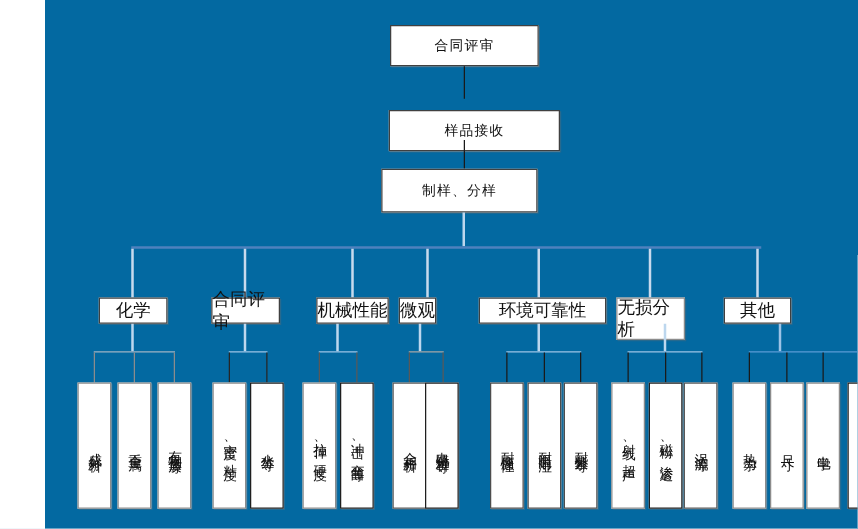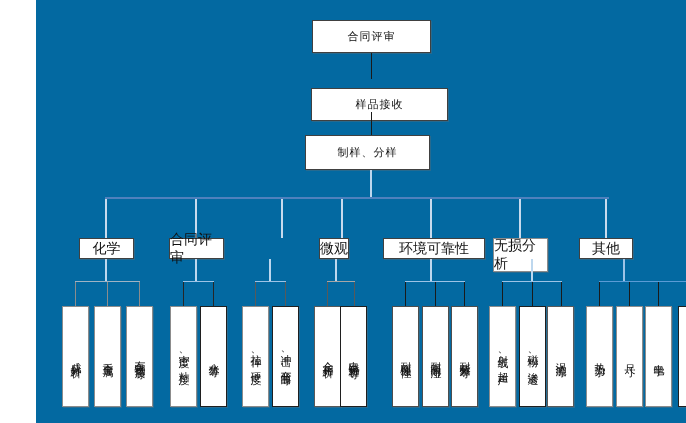--- a/index.html
+++ b/index.html
@@ -78,20 +78,23 @@
   <div class="line" style="left:305px;top:199px;width:2px;height:39px;background:#c8daed"></div>
   <div class="line" style="left:394px;top:199px;width:2px;height:39px;background:#c8daed"></div>
   <div class="line" style="left:483px;top:199px;width:2px;height:39px;background:#c8daed"></div>
   <div class="line" style="left:569px;top:199px;width:2px;height:39px;background:#c8daed"></div>
 
   <div class="box cat" style="left:43px;top:238px;width:55px;height:21px">
     <span>化学</span>
   </div>
   <div class="box cat" style="left:133px;top:238px;width:55px;height:21px">
     <span>合同评审</span>
+  </div>
+  <div class="box cat" style="left:217px;top:238px;width:58px;height:21px">
+    <span>机械性能</span>
   </div>
   <div class="box cat" style="left:283px;top:238px;width:30px;height:21px">
     <span>微观</span>
   </div>
   <div class="box cat" style="left:347px;top:238px;width:102px;height:21px">
     <span>环境可靠性</span>
   </div>
   <div class="box cat b-gray" style="left:457px;top:238px;width:55px;height:34px">
     <span>无损分析</span>
   </div>

